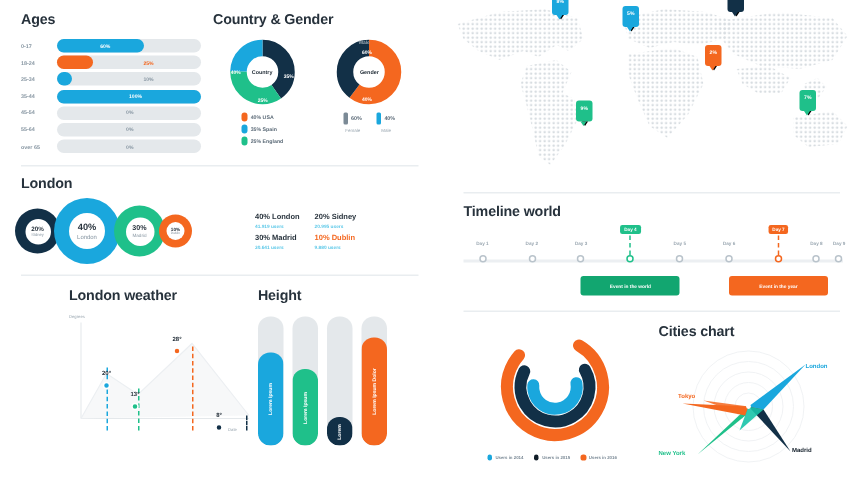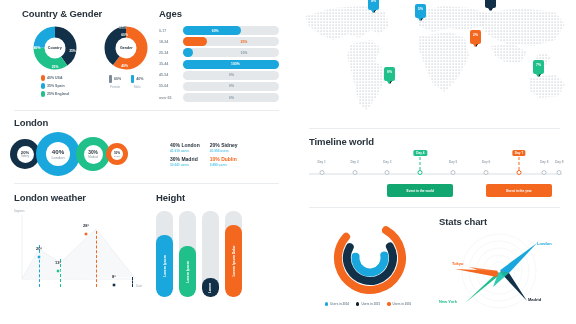--- a/index.html
+++ b/index.html
@@ -75,21 +75,21 @@
         position:relative; flex:none; }
   .cc-inner { border-radius:50%; background:#fff; display:flex; flex-direction:column;
         align-items:center; justify-content:center; }
   .cc-pct { font-weight:bold; color:#27323c; }
   .cc-name { color:#8796a2; }
   .cities-stats { display:grid; grid-template-columns:1fr 1fr; gap:3px 10px; margin-left:4px; }
   .cs-pct { font-size:5px; font-weight:bold; color:#27323c; }
   .cs-sub { font-size:3.2px; font-weight:bold; color:#5cc8e8; margin-top:1px; }
 
   
-  .bottom-left { display:flex; }
+  .bottom-left { display:flex;padding-left:32px; }
   .weather-panel { width: 150px; padding: 8px 8px 0 14px; }
   .height-panel { width: 143px; padding: 8px 10px 0 6px; }
   .weather-chart { position:relative; height:78px; margin-top:6px; }
   .axis-label { position:absolute; font-size:2.8px; color:#9aa7b1; }
   .wpt { position:absolute; width:5px; height:5px; border-radius:50%;
         border:1.2px solid #fff; transform:translate(-50%,-50%); }
   .wpt-lbl { position:absolute; font-size:4px; font-weight:bold; color:#27323c;
         transform:translate(-50%,0); }
   .vline { position:absolute; width:0; border-left:0.6px dashed; bottom:0; }
 
@@ -145,20 +145,61 @@
 </head>
 <body>
 
 <div class="page">
 
   <div class="left-col">
 
 
     <div class="panel">
       <div style="display:flex;">
+        <div style="width:120px;">
+          <div class="panel-title">Ages</div>
+          <div class="ages-wrap">
+            <div class="ages-labels" id="ages-labels">
+                <div class="age-lbl">0-17</div>
+                <div class="age-lbl">18-24</div>
+                <div class="age-lbl">25-34</div>
+                <div class="age-lbl">35-44</div>
+                <div class="age-lbl">45-54</div>
+                <div class="age-lbl">55-64</div>
+                <div class="age-lbl">over 65</div>
+              </div>
+            <div class="ages-bars" id="ages-bars">
+                <div class="bar-row">
+                  <div class="bar-fill" style="width: 60%; background: rgb(26, 167, 221);"></div>
+                  <div class="bar-pct" style="left: 30%; color: rgb(255, 255, 255);">60%</div>
+                </div>
+                <div class="bar-row">
+                  <div class="bar-fill" style="width: 25%; background: rgb(244, 103, 31);"></div>
+                  <div class="bar-pct" style="left: 60%; color: rgb(244, 103, 31);">25%</div>
+                </div>
+                <div class="bar-row">
+                  <div class="bar-fill" style="width: 10%; background: rgb(26, 167, 221);"></div>
+                  <div class="bar-pct" style="left: 60%; color: rgb(135, 150, 162);">10%</div>
+                </div>
+                <div class="bar-row">
+                  <div class="bar-fill" style="width: 100%; background: rgb(26, 167, 221);"></div>
+                  <div class="bar-pct" style="left: 50%; color: rgb(255, 255, 255);">100%</div>
+                </div>
+                <div class="bar-row">
+                  <div class="bar-pct" style="left: 48%; color: rgb(135, 150, 162);">0%</div>
+                </div>
+                <div class="bar-row">
+                  <div class="bar-pct" style="left: 48%; color: rgb(135, 150, 162);">0%</div>
+                </div>
+                <div class="bar-row">
+                  <div class="bar-pct" style="left: 48%; color: rgb(135, 150, 162);">0%</div>
+                </div>
+              </div>
+          </div>
+        </div>
         <div style="flex:1; margin-left:8px;">
           <div class="panel-title">Country &amp; Gender</div>
           <div class="cg-row">
 
             <div class="donut-box">
               <div class="donut" style="width:46px;height:46px;">
                 <svg width="46" height="46" viewBox="0 0 46 46">
                   <circle cx="23" cy="23" r="16" fill="none" stroke="#123047" stroke-width="11" stroke-dasharray="40.2 100.5" transform="rotate(-90 23 23)"></circle>
                   <circle cx="23" cy="23" r="16" fill="none" stroke="#1fc08a" stroke-width="11" stroke-dasharray="35.2 100.5" stroke-dashoffset="-40.2" transform="rotate(-90 23 23)"></circle>
                   <circle cx="23" cy="23" r="16" fill="none" stroke="#1aa7dd" stroke-width="11" stroke-dasharray="25.1 100.5" stroke-dashoffset="-75.4" transform="rotate(-90 23 23)"></circle>
@@ -205,61 +246,20 @@
                   </div>
                   <div class="gl-item">
                     <div class="gl-row">
                       <span style="display: inline-block; width: 3px; height: 8px; border-radius: 1px; background: rgb(26, 167, 221);"></span>
                       <span class="gl-pct">40%</span>
                     </div>
                     <div class="gl-name">Male</div>
                   </div>
                 </div>
             </div>
-          </div>
-        </div>
-        <div style="width:120px;">
-          <div class="panel-title">Ages</div>
-          <div class="ages-wrap">
-            <div class="ages-labels" id="ages-labels">
-                <div class="age-lbl">0-17</div>
-                <div class="age-lbl">18-24</div>
-                <div class="age-lbl">25-34</div>
-                <div class="age-lbl">35-44</div>
-                <div class="age-lbl">45-54</div>
-                <div class="age-lbl">55-64</div>
-                <div class="age-lbl">over 65</div>
-              </div>
-            <div class="ages-bars" id="ages-bars">
-                <div class="bar-row">
-                  <div class="bar-fill" style="width: 60%; background: rgb(26, 167, 221);"></div>
-                  <div class="bar-pct" style="left: 30%; color: rgb(255, 255, 255);">60%</div>
-                </div>
-                <div class="bar-row">
-                  <div class="bar-fill" style="width: 25%; background: rgb(244, 103, 31);"></div>
-                  <div class="bar-pct" style="left: 60%; color: rgb(244, 103, 31);">25%</div>
-                </div>
-                <div class="bar-row">
-                  <div class="bar-fill" style="width: 10%; background: rgb(26, 167, 221);"></div>
-                  <div class="bar-pct" style="left: 60%; color: rgb(135, 150, 162);">10%</div>
-                </div>
-                <div class="bar-row">
-                  <div class="bar-fill" style="width: 100%; background: rgb(26, 167, 221);"></div>
-                  <div class="bar-pct" style="left: 50%; color: rgb(255, 255, 255);">100%</div>
-                </div>
-                <div class="bar-row">
-                  <div class="bar-pct" style="left: 48%; color: rgb(135, 150, 162);">0%</div>
-                </div>
-                <div class="bar-row">
-                  <div class="bar-pct" style="left: 48%; color: rgb(135, 150, 162);">0%</div>
-                </div>
-                <div class="bar-row">
-                  <div class="bar-pct" style="left: 48%; color: rgb(135, 150, 162);">0%</div>
-                </div>
-              </div>
           </div>
         </div>
       </div>
     </div>
 
     <div class="divider" style="margin-top:6px;"></div>
 
     <div class="panel" style="padding-top:6px;">
       <div class="panel-title">London</div>
       <div class="cities-row">
@@ -475,21 +475,21 @@
               <span class="cl-txt">Users in 2015</span>
             </div>
             <div class="cl-item">
               <span class="cl-dot" style="background: rgb(244, 103, 31);"></span>
               <span class="cl-txt">Users in 2016</span>
             </div>
           </div>
       </div>
 
       <div class="stats-panel">
-        <div class="panel-title">Stats chart</div>
+        <div class="panel-title">Cities chart</div>
         <div style="position:relative;margin-top:2px;">
           <svg width="128" height="84" viewBox="0 0 128 84">
             <g fill="none" stroke="#eef1f3" stroke-width="0.6">
               <circle cx="60" cy="42" r="9"></circle>
               <circle cx="60" cy="42" r="16"></circle>
               <circle cx="60" cy="42" r="23"></circle>
               <circle cx="60" cy="42" r="30"></circle>
               <circle cx="60" cy="42" r="37"></circle>
             </g>
             <polygon points="60,42 98,14 70,44" fill="#1aa7dd"></polygon>

